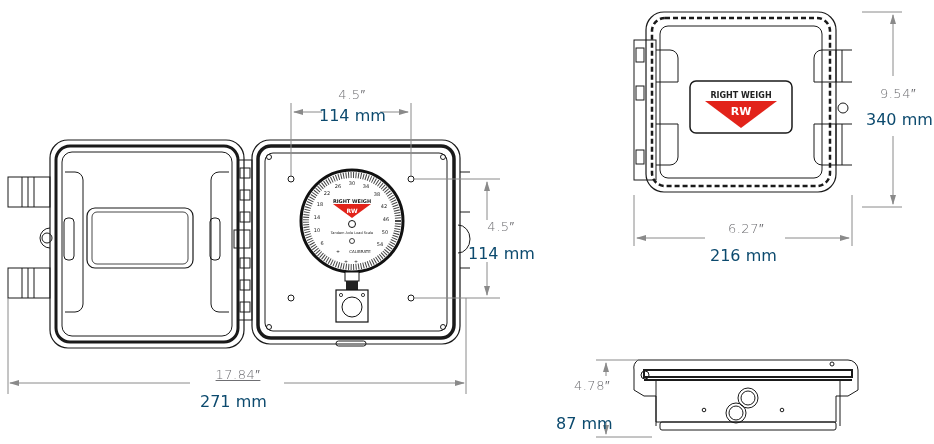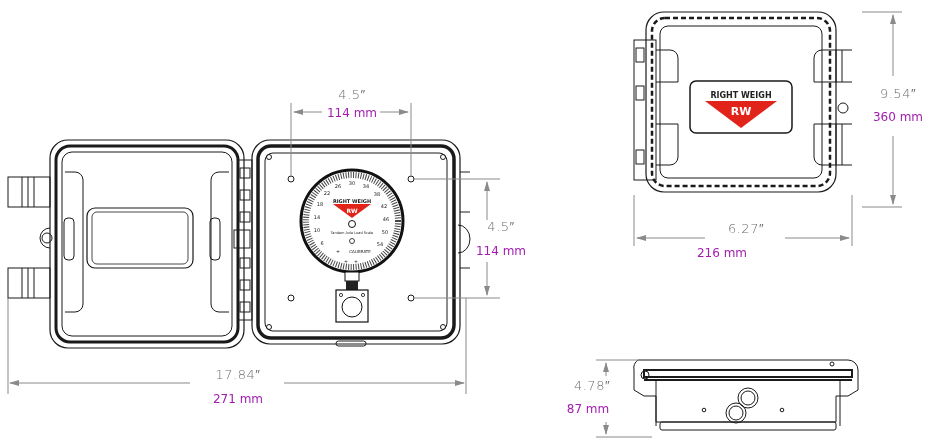--- a/index.html
+++ b/index.html
@@ -1,20 +1,20 @@
 <!DOCTYPE html>
 <html><head>
 <meta charset="utf-8">
 <style>
   html, body { margin: 0; padding: 0; background: #ffffff; }
   body { width: 934px; height: 444px; position: relative; overflow: hidden;
          font-family: "Liberation Sans", sans-serif; }
   svg { position: absolute; left: 0; top: 0; }
   .dim-big { position: absolute; font-family: "DejaVu Sans", sans-serif; font-size: 13px; color: #6f6f73; font-weight: 300; letter-spacing: 0.5px; white-space: nowrap; text-align: center; }
-  .dim-small { position: absolute; font-family: "DejaVu Sans", sans-serif; font-size: 12px; color: #a21caf; white-space: nowrap; text-align: center; }
+  .dim-small { position: absolute; font-family: "DejaVu Sans", sans-serif; font-size: 16px; color: #0c4a6e; white-space: nowrap; }
   .gauge-txt { font-family: "DejaVu Sans", sans-serif; }
 </style>
 </head>
 <body>
 
 <svg width="934" height="444" viewBox="0 0 934 444">
   <defs>
     <marker id="arr" markerWidth="10" markerHeight="6" refX="9" refY="3" orient="auto">
       <path d="M0,0 L10,3 L0,6 Z" fill="#8a8a8a"></path>
     </marker>
@@ -192,23 +192,23 @@
     <line x1="606" y1="422" x2="606" y2="434" marker-end="url(#arr)"></line>
   </g>
 </svg>
 
 <div class="dim-big" style="left:325px; top:87px; width:54px;">4.5″</div>
 <div class="dim-small" style="left:319px; top:106px; width:66px;">114 mm</div>
 
 <div class="dim-big" style="left:474px; top:219px; width:54px;">4.5″</div>
 <div class="dim-small" style="left:468px; top:244px; width:66px;">114 mm</div>
 
-<div class="dim-big" style="left:198px; top:367px; width:80px;">17.84″</div>
+<div class="dim-big" style="left:198px; top:367px; width:80px;text-decoration:underline;">17.84″</div>
 <div class="dim-small" style="left:200px; top:392px; width:76px;">271 mm</div>
 
 <div class="dim-big" style="left:866px; top:86px; width:64px;">9.54″</div>
-<div class="dim-small" style="left:866px; top:110px; width:64px;">360 mm</div>
+<div class="dim-small" style="left:866px; top:110px; width:64px;">340 mm</div>
 
 <div class="dim-big" style="left:710px; top:221px; width:72px;">6.27″</div>
-<div class="dim-small" style="left:686px; top:246px; width:72px;">216 mm</div>
+<div class="dim-small" style="left:710px; top:246px; width:72px;">216 mm</div>
 
 <div class="dim-big" style="left:556px; top:378px; width:72px;">4.78″</div>
-<div class="dim-small" style="left:556px; top:402px; width:64px;">87 mm</div>
+<div class="dim-small" style="left:556px; top:414px; width:64px;">87 mm</div>
 
 </body></html>

